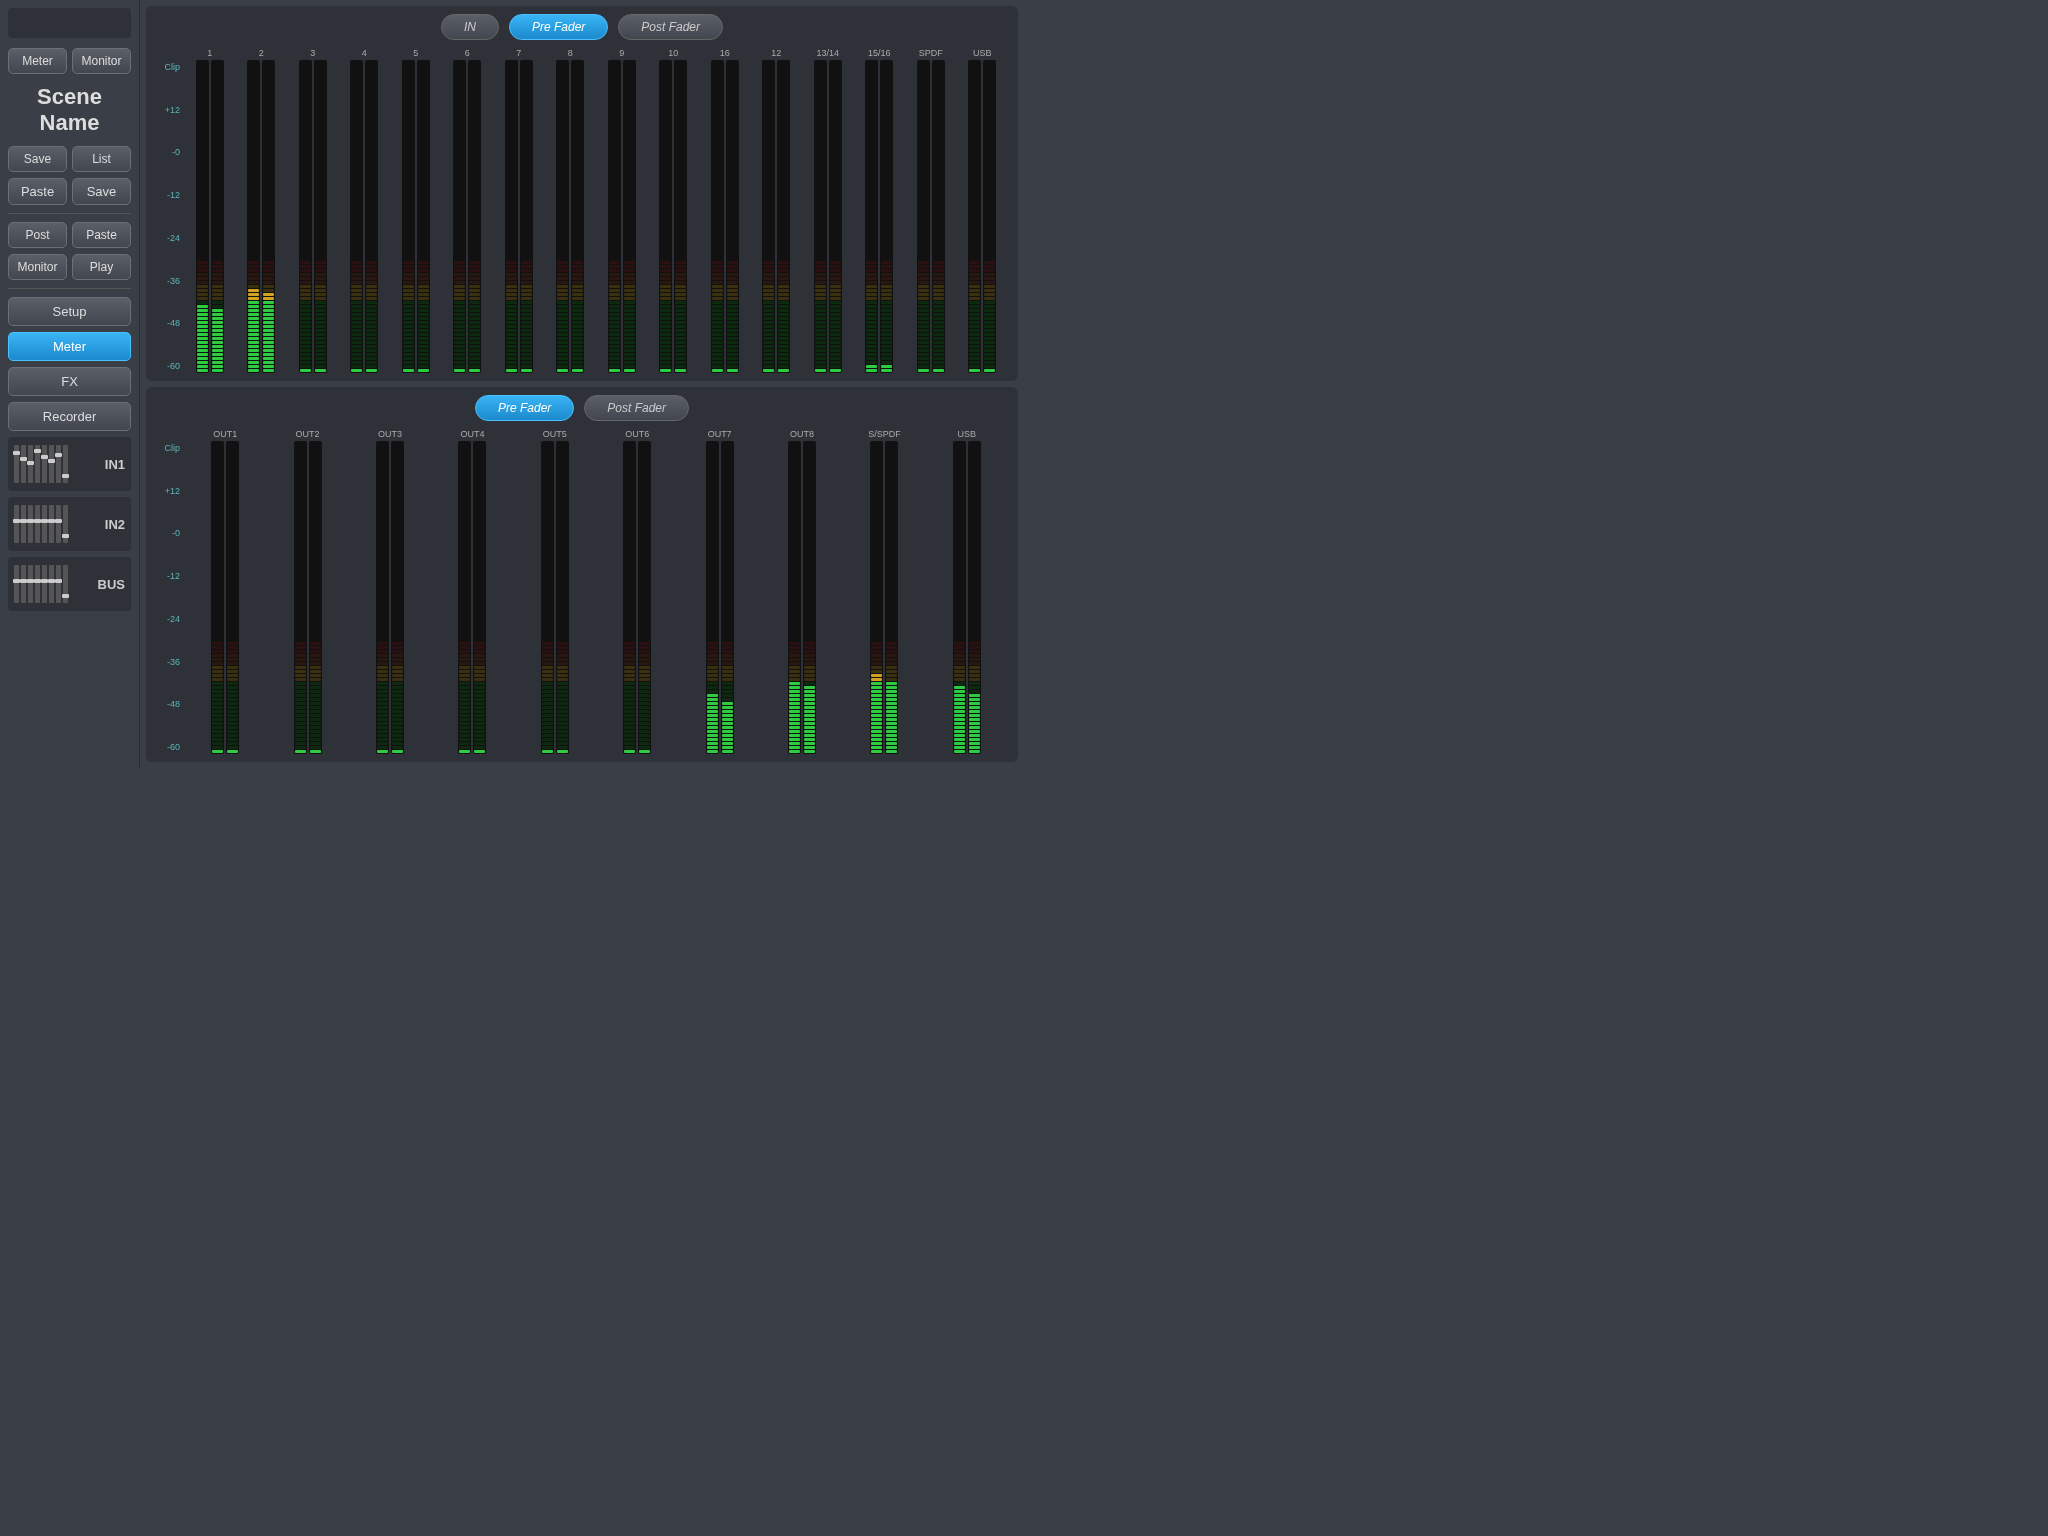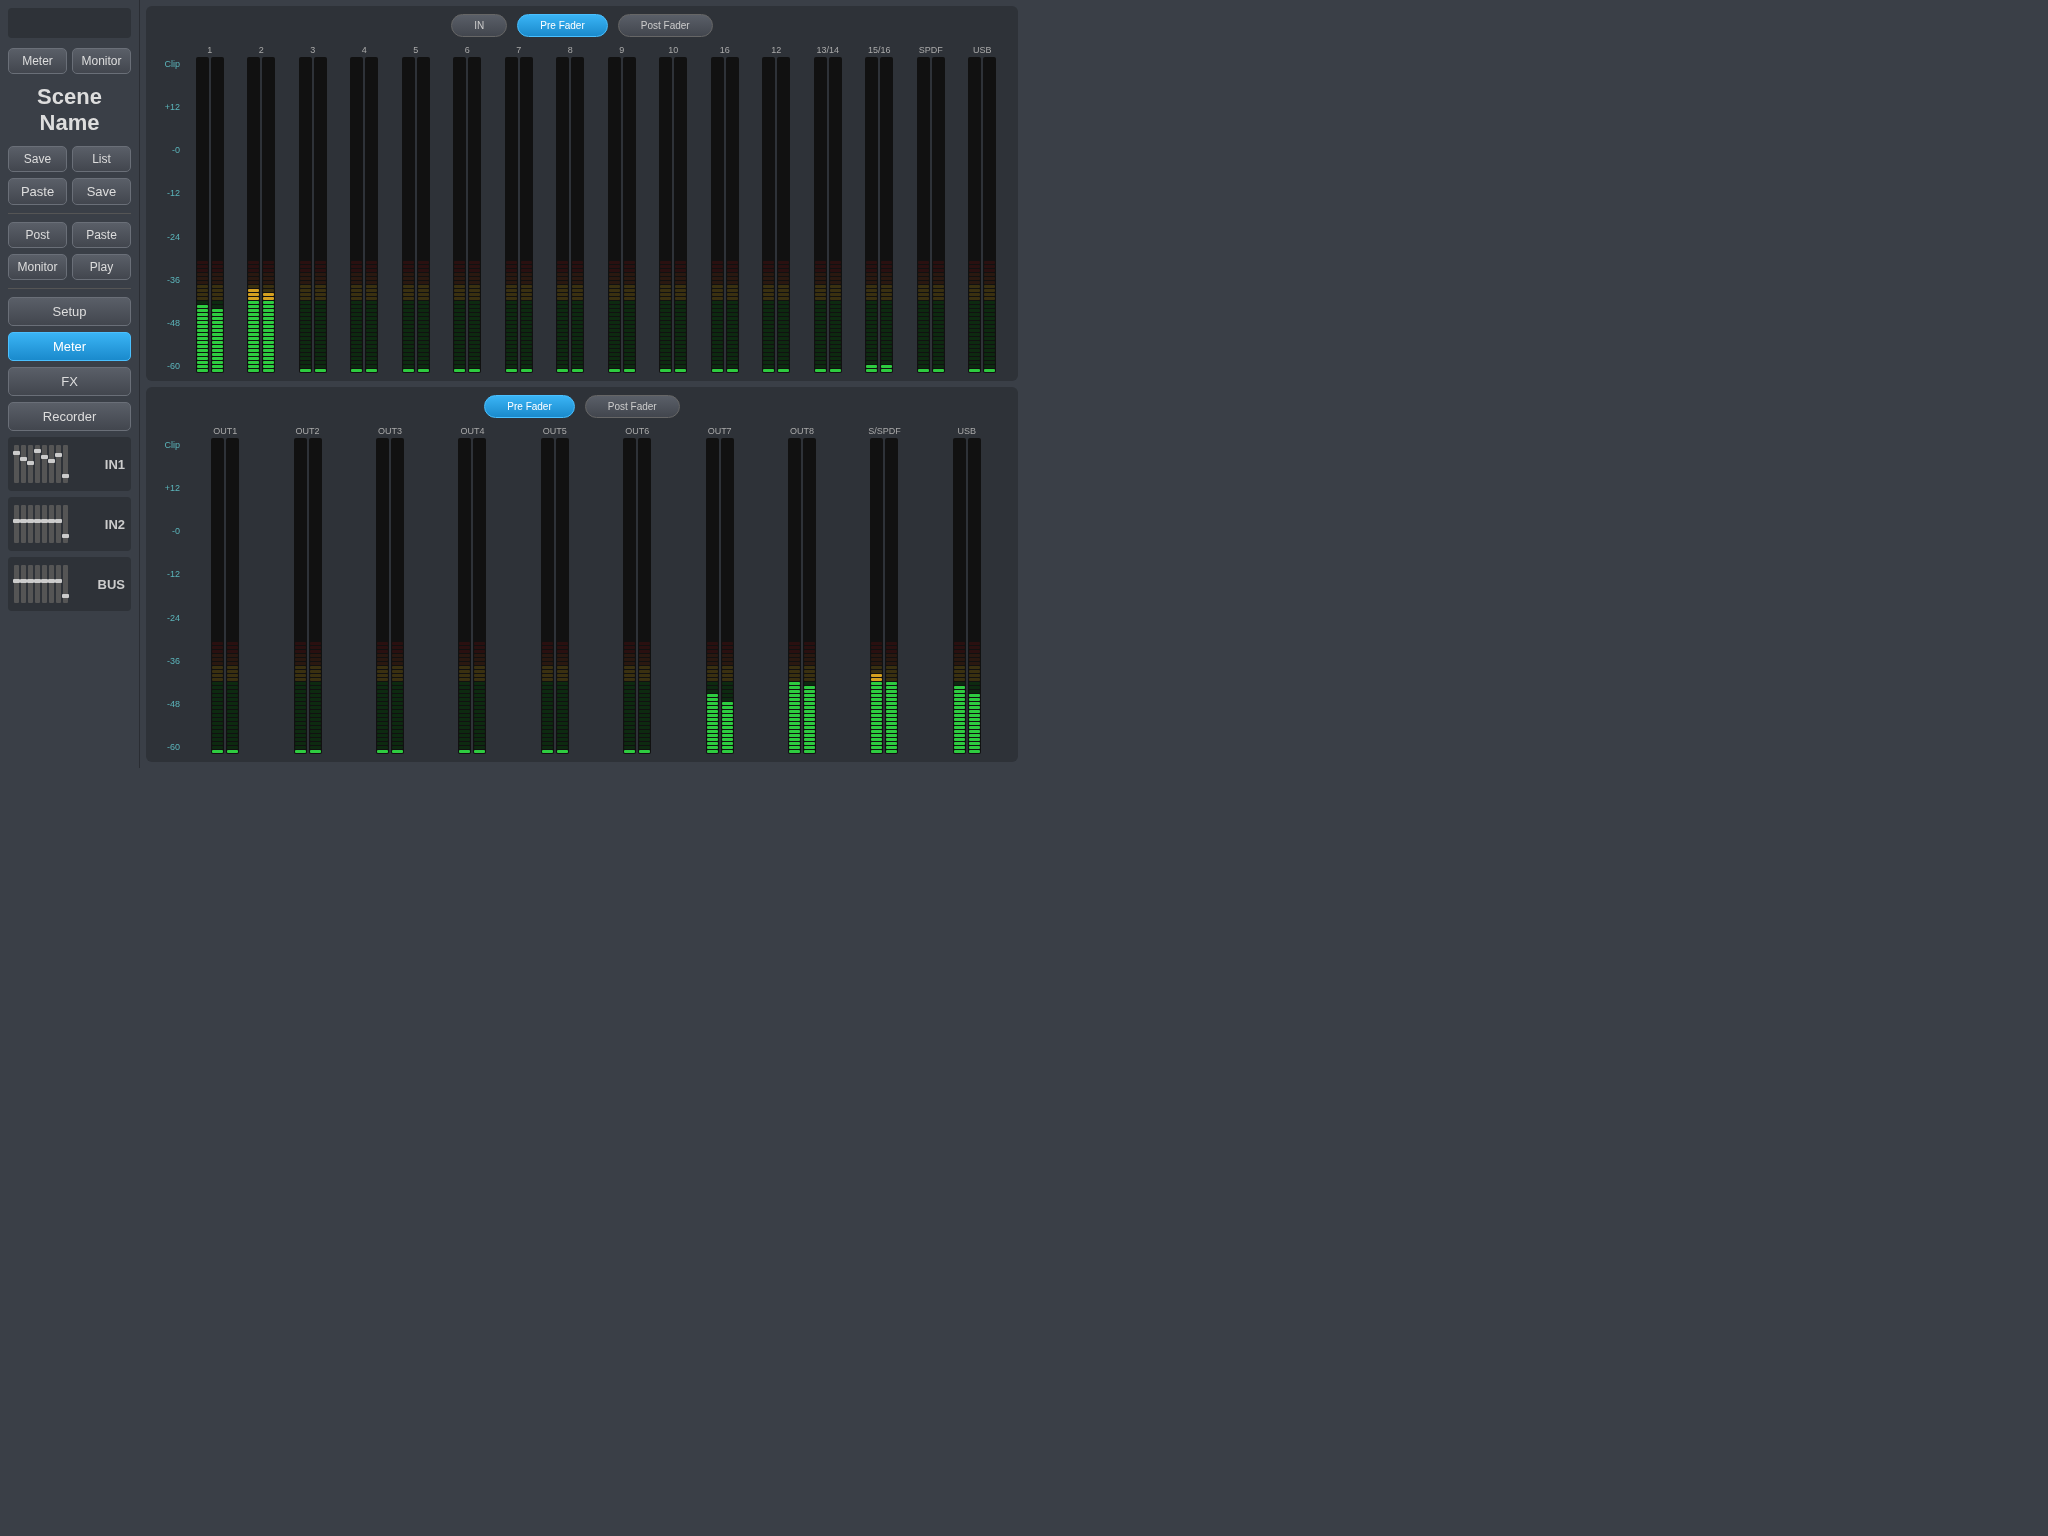--- a/index.html
+++ b/index.html
@@ -156,24 +156,25 @@
       display: flex;
       justify-content: center;
       gap: 10px;
       margin-bottom: 8px;
     }
 
     .pill-btn {
       padding: 5px 22px;
       border-radius: 20px;
       border: 1px solid #666;
-      font-size: 10px;
+      font-size: 12px;
       cursor: pointer;
       background: linear-gradient(to bottom, #5a5f68, #42464e);
       color: #ccc;
+      font-style: italic;
     }
 
     .pill-btn.active {
       background: linear-gradient(to bottom, #3ab4f5, #1a8acc);
       border-color: #4ac0ff;
       color: #fff;
     }
   </style>
 </head>
 <body>

